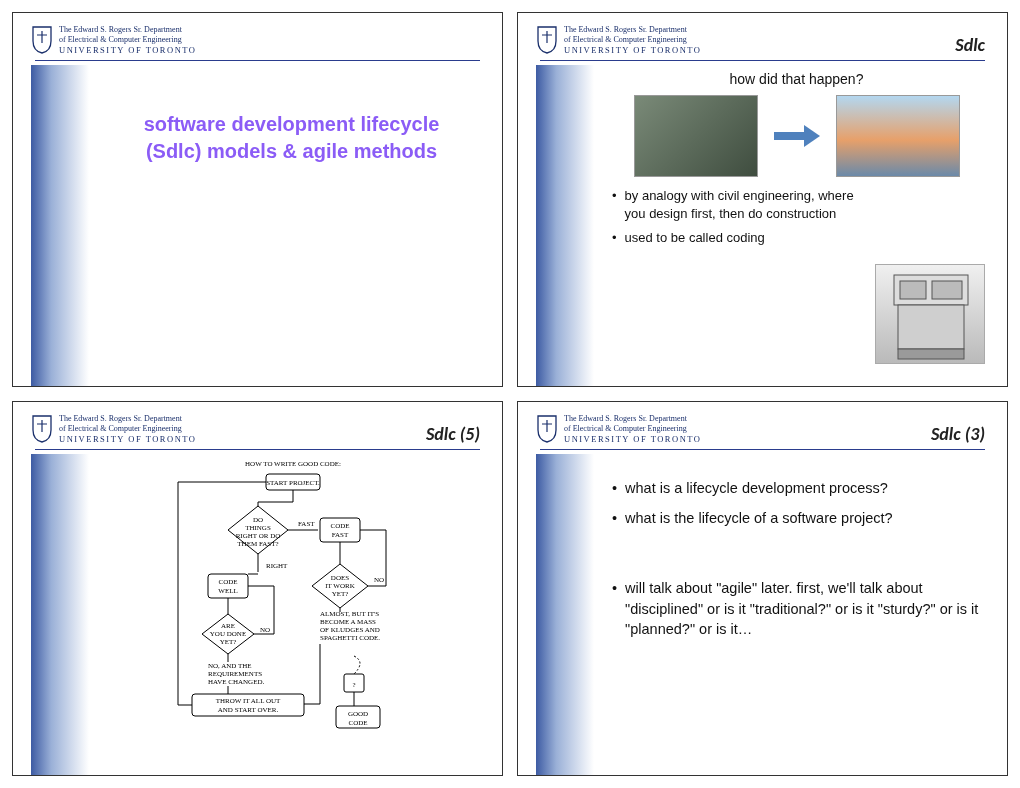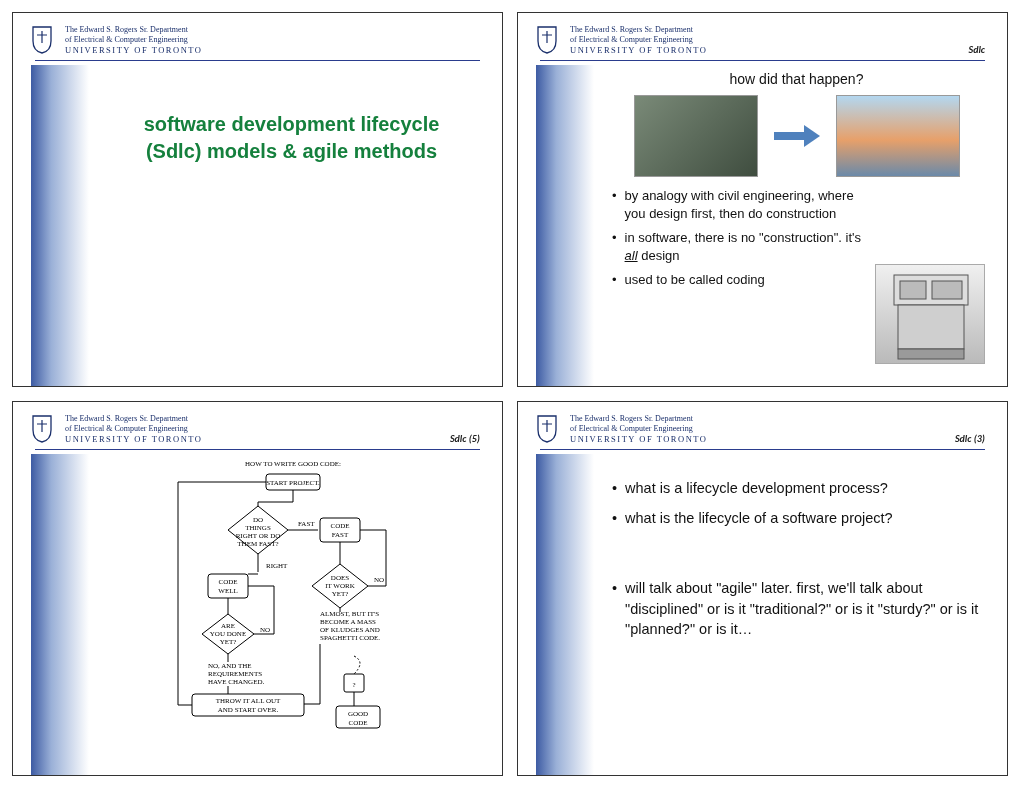--- a/index.html
+++ b/index.html
@@ -24,21 +24,21 @@
   }
   .slide-head {
     display: flex;
     align-items: flex-end;
     justify-content: space-between;
     padding: 12px 22px 4px 18px;
   }
   .uoft-logo {
     display: flex;
     align-items: center;
-    gap: 12px;
+    gap: 6px;
   }
   .crest {
     width: 22px;
     height: 30px;
     flex: 0 0 auto;
   }
   .logo-text {
     font-size: 9px;
     line-height: 1.25;
     color: #1a2f6b;
@@ -47,21 +47,21 @@
   .logo-text .dept1 { font-size: 8px; }
   .logo-text .dept2 { font-size: 8px; }
   .logo-text .univ {
     font-weight: normal;
     letter-spacing: 1.5px;
     font-size: 8.5px;
   }
   .corner-label {
     font-style: italic;
     font-weight: bold;
-    font-size: 10px;
+    font-size: 18px;
     color: #222;
     font-family: Calibri, Verdana, sans-serif;
   }
   .header-rule {
     height: 1px;
     background: #2a3c8d;
     margin: 0 22px;
   }
   .slide-body {
     flex: 1;
@@ -87,21 +87,21 @@
     align-items: flex-start;
     justify-content: center;
     padding-top: 50px;
   }
   .title-main {
     font-family: Verdana, Geneva, sans-serif;
     font-weight: bold;
     text-align: center;
     font-size: 20px;
     line-height: 1.35;
-    color: #15803d;
+    color: #8b5cf6;
     max-width: 320px;
   }
   .s2-head {
     text-align: center;
     font-size: 14px;
     margin-bottom: 8px;
   }
   .s2-imgs {
     display: flex;
     align-items: center;
@@ -228,23 +228,20 @@
         <div class="ph-img" style="width:124px;height:82px"></div>
         <div class="arrow-right">
           <div class="shaft"></div>
             <div class="head"></div>
         </div>
         <div class="ph-img ph-bridge" style="width:124px;height:82px"></div>
       </div>
       <ul class="bullets" style="max-width:260px">
         <li>
             <span>by analogy with civil engineering, where you design first, then do construction</span>
-          </li>
-        <li>
-            <span>in software, there is no "construction". it's <span class="underline">all</span> design</span>
           </li>
         <li>
             <span>used to be called coding</span>
           </li>
       </ul>
       <div class="s2-side-img">
         <svg viewBox="0 0 110 100" width="110" height="100">
           <rect x="18" y="10" width="74" height="30" fill="#ddd" stroke="#555"></rect>
           <rect x="24" y="16" width="26" height="18" fill="#bbb" stroke="#555"></rect>
           <rect x="56" y="16" width="30" height="18" fill="#bbb" stroke="#555"></rect>

